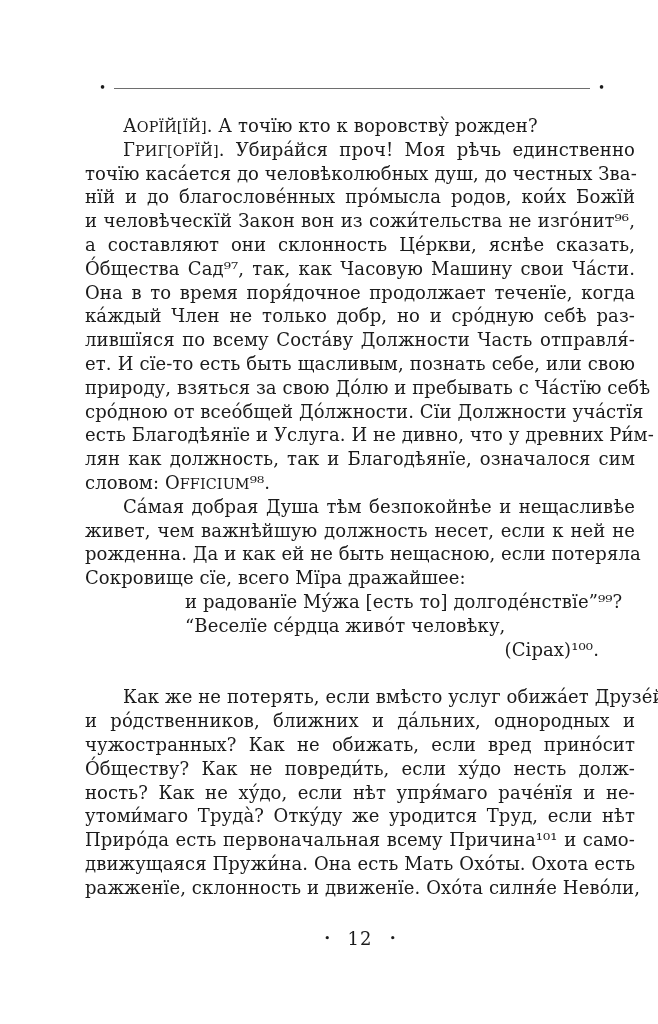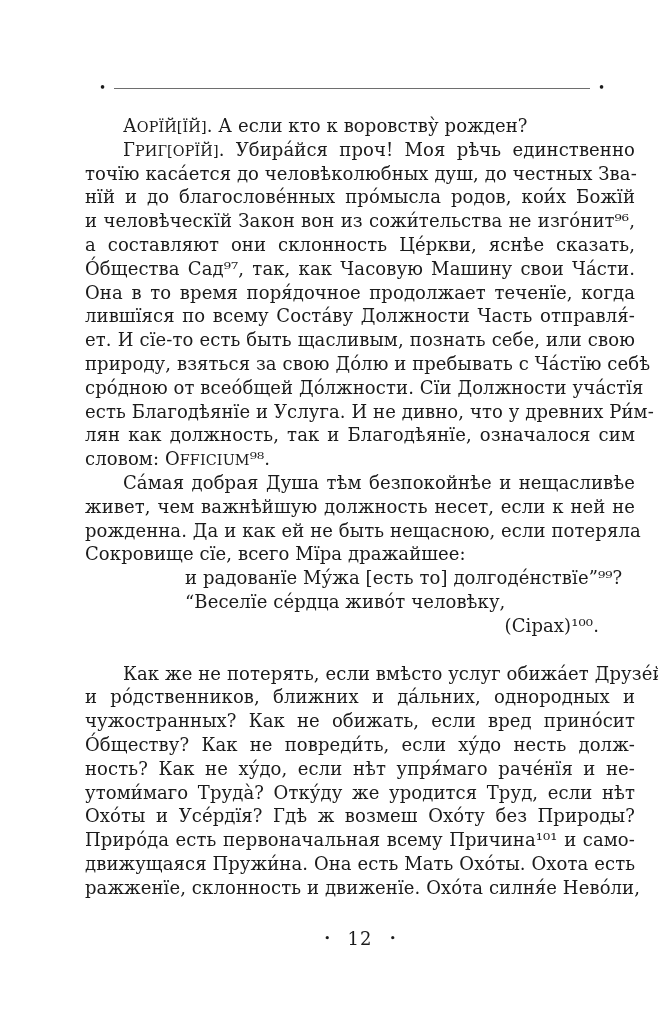--- a/index.html
+++ b/index.html
@@ -82,30 +82,31 @@
 <div class="page">
 
   <div class="ornament">
     <span class="orn-dot">•</span>
     <span class="orn-line"></span>
     <span class="orn-dot">•</span>
   </div>
 
   <div class="text-block">
       <div class="para">
-        <div class="line indent"><span>А</span><span class="sc">ОРЇЙ[ЇЙ]</span><span>. А если кто к воровству̀ рожден?</span></div>
+        <div class="line indent"><span>А</span><span class="sc">ОРЇЙ[ЇЙ]</span><span>. А точїю кто к воровству̀ рожден?</span></div>
       </div>
       <div class="para">
         <div class="line just indent"><span>Г</span><span class="sc">РИГ[ОРЇЙ]</span><span>. Убира́йся проч! Моя рѣчь единственно</span></div>
         <div class="line just"><span>точїю каса́ется до человѣколюбных душ, до честных Зва-</span></div>
         <div class="line just"><span>нїй и до благослове́нных про́мысла родов, кои́х Божїй</span></div>
         <div class="line just"><span>и человѣческїй Закон вон из сожи́тельства не изго́нит⁹⁶,</span></div>
         <div class="line just"><span>а составляют они склонность Це́ркви, яснѣе сказать,</span></div>
         <div class="line just"><span>О́бщества Сад⁹⁷, так, как Часовую Машину свои Ча́сти.</span></div>
         <div class="line just"><span>Она в то время поря́дочное продолжает теченїе, когда</span></div>
+        <div class="line just"><span>ка́ждый Член не только добр, но и сро́дную себѣ раз-</span></div>
         <div class="line just"><span>лившїяся по всему Соста́ву Должности Часть отправля́-</span></div>
         <div class="line just"><span>ет. И сїе-то есть быть щасливым, познать себе, или свою</span></div>
         <div class="line just"><span>природу, взяться за свою До́лю и пребывать с Ча́стїю себѣ</span></div>
         <div class="line just"><span>сро́дною от всео́бщей До́лжности. Сїи Должности уча́стїя</span></div>
         <div class="line just"><span>есть Благодѣянїе и Услуга. И не дивно, что у древних Ри́м-</span></div>
         <div class="line just"><span>лян как должность, так и Благодѣянїе, означалося сим</span></div>
         <div class="line"><span>словом: O</span><span class="sc">FFICIUM</span><span>⁹⁸.</span></div>
       </div>
       <div class="para">
         <div class="line just indent"><span>Са́мая добрая Душа тѣм безпокойнѣе и нещасливѣе</span></div>
@@ -116,21 +117,20 @@
         <div class="line quote"><span>“Веселїе се́рдца живо́т человѣку,</span></div>
         <div class="line align-right"><span>(Сірах)¹⁰⁰.</span></div>
       </div>
       <div class="para gap-before">
         <div class="line just indent"><span>Как же не потерять, если вмѣсто услуг обижа́ет Друзе́й</span></div>
         <div class="line just"><span>и ро́дственников, ближних и да́льних, однородных и</span></div>
         <div class="line just"><span>чужостранных? Как не обижать, если вред прино́сит</span></div>
         <div class="line just"><span>О́бществу? Как не повреди́ть, если ху́до несть долж-</span></div>
         <div class="line just"><span>ность? Как не ху́до, если нѣт упря́маго раче́нїя и не-</span></div>
         <div class="line just"><span>утоми́маго Труда̀? Отку́ду же уродится Труд, если нѣт</span></div>
-        <div class="line just"><span>Охо́ты и Усе́рдїя? Гдѣ ж возмеш Охо́ту без Природы?</span></div>
         <div class="line just"><span>Приро́да есть первоначальная всему Причина¹⁰¹ и само-</span></div>
         <div class="line just"><span>движущаяся Пружи́на. Она есть Мать Охо́ты. Охота есть</span></div>
         <div class="line just"><span>ражженїе, склонность и движенїе. Охо́та силня́е Нево́ли,</span></div>
       </div>
     </div>
 
   <div class="footer">
     <span class="f-dot">•</span>
     <span class="f-num">12</span>
     <span class="f-dot">•</span>

